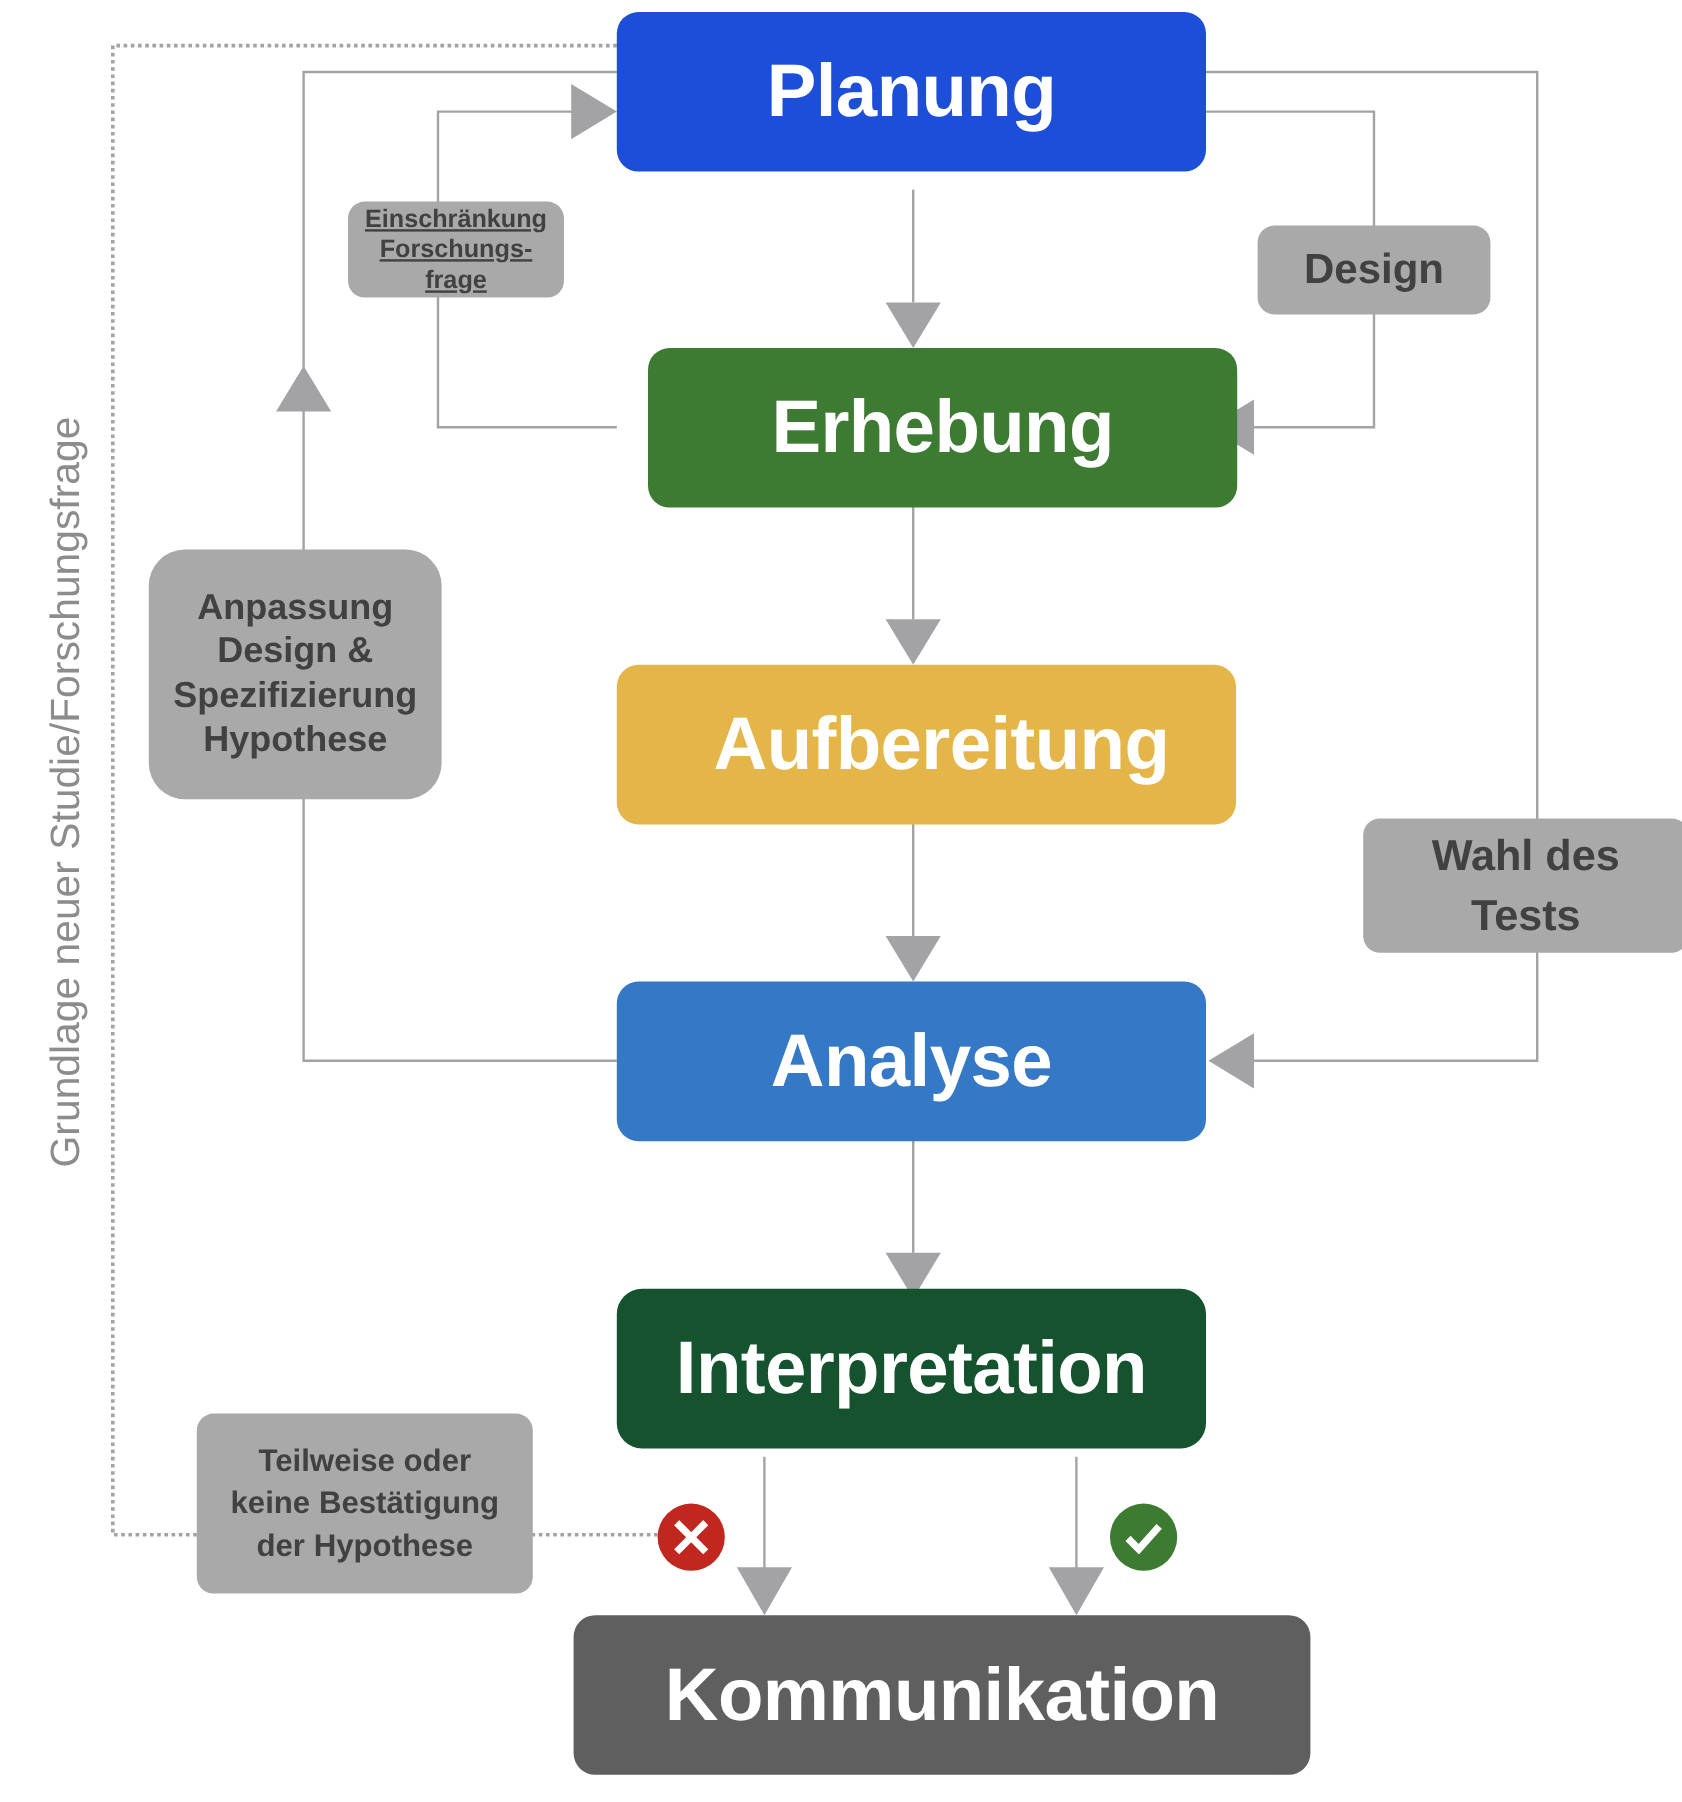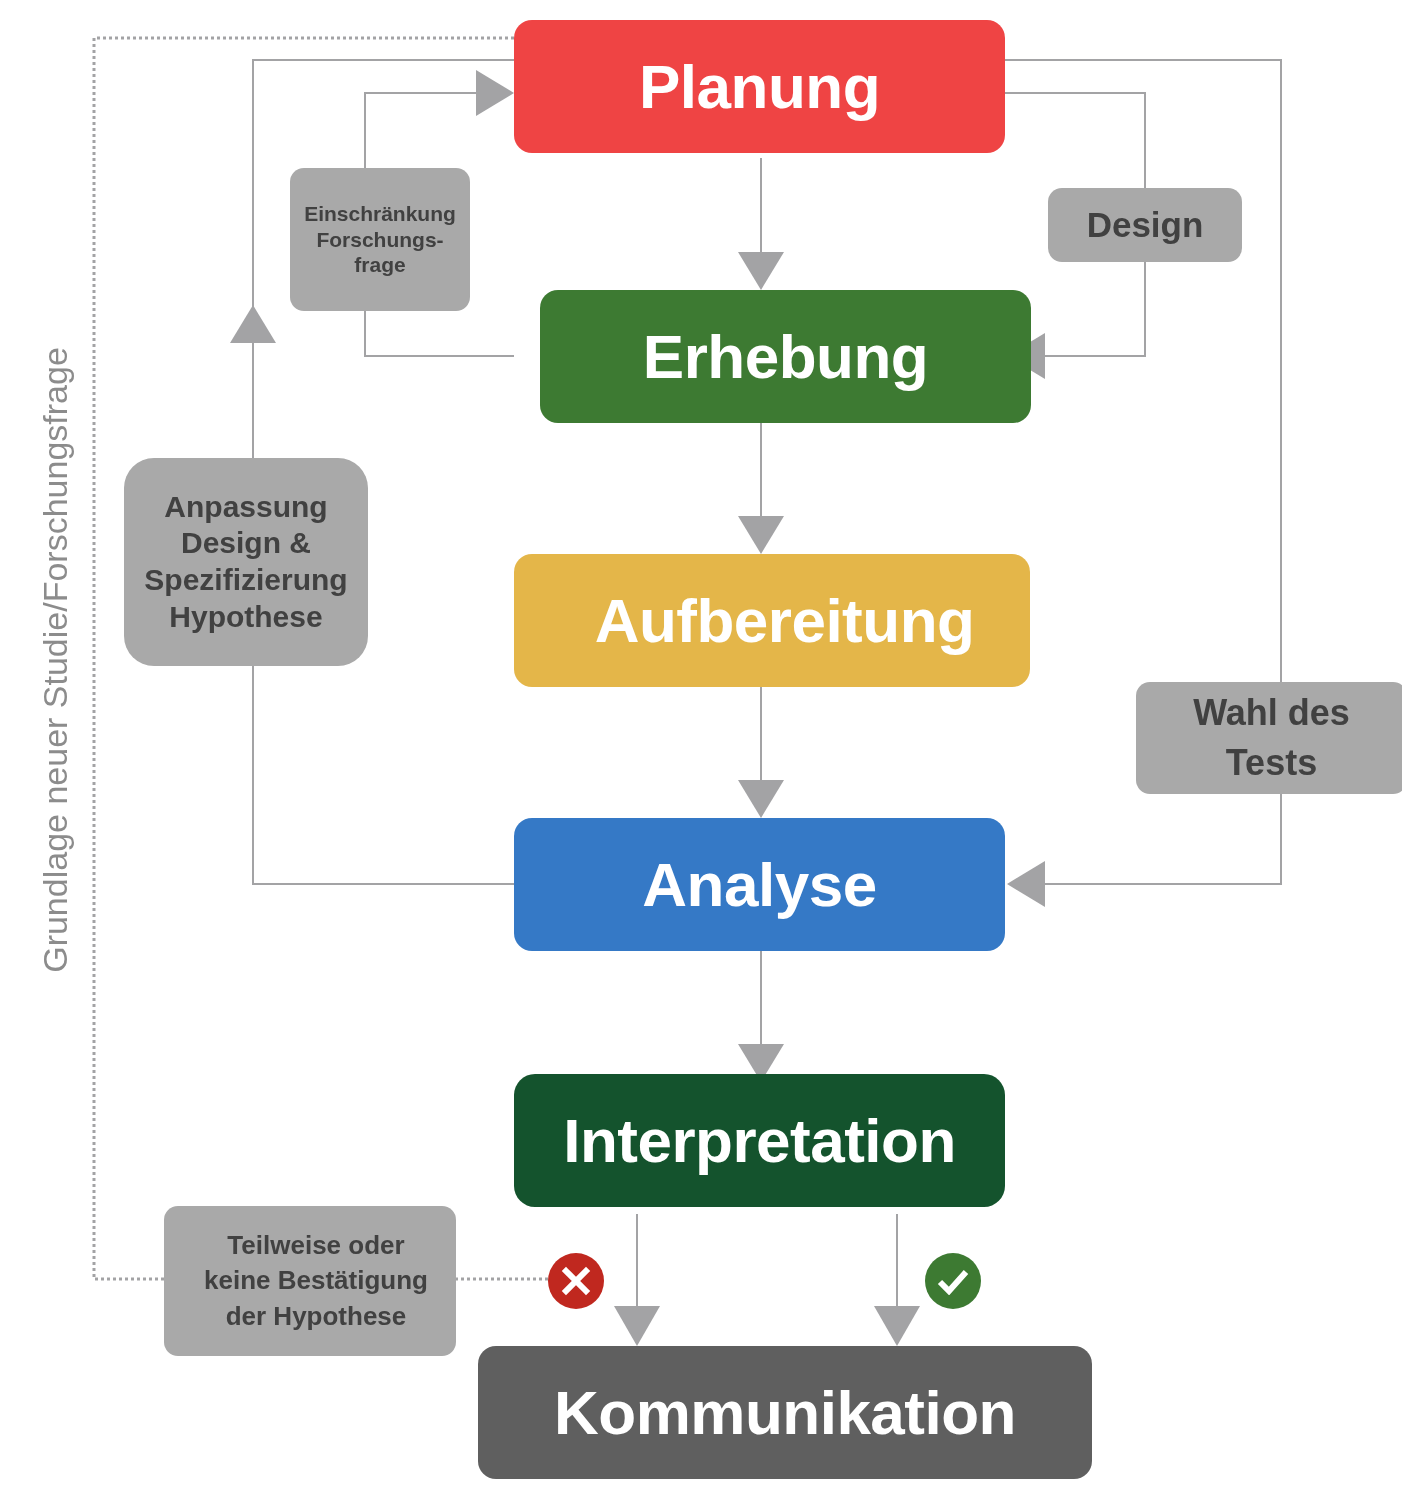--- a/index.html
+++ b/index.html
@@ -49,38 +49,38 @@
     <polygon points="874,1306 920,1306 897,1346"></polygon>
     <polygon points="476,70 476,116 514,93"></polygon>
     <polygon points="230,343 276,343 253,305"></polygon>
     <polygon points="1045,333 1045,379 1007,356"></polygon>
     <polygon points="1045,861 1045,907 1007,884"></polygon>
   </g>
 </svg>
 
 <div class="vertical-text">Grundlage neuer Studie/Forschungsfrage</div>
 
-<div class="stage" style="top:20px;background:#ef4444;">Planung</div>
+<div class="stage" style="top:10px;background:#1d4ed8;">Planung</div>
 <div class="stage" style="top:290px;background:#3d7a32;margin-left:26px;">Erhebung</div>
 <div class="stage" style="top:554px;background:#e4b649;padding-left:25px;">Aufbereitung</div>
 <div class="stage" style="top:818px;background:#3579c6;">Analyse</div>
 <div class="stage" style="top:1074px;background:#14532d;border-radius:21px;">Interpretation</div>
 <div class="stage" style="top:1346px;left:478px;width:614px;background:#5f5f5f;">Kommunikation</div>
 
-<div class="label-box" style="left:290px;top:168px;width:180px;height:143px;font-size:21px;">Einschränkung
+<div class="label-box" style="left:290px;top:168px;width:180px;height:80px;font-size:21px;text-decoration:underline;">Einschränkung
 Forschungs-
 frage</div>
 <div class="label-box" style="left:1048px;top:188px;width:194px;height:74px;font-size:35px;">Design</div>
 <div class="label-box" style="left:124px;top:458px;width:244px;height:208px;font-size:30px;border-radius:30px;">Anpassung
 Design &amp;
 Spezifizierung
 Hypothese</div>
 <div class="label-box" style="left:1136px;top:682px;width:271px;height:112px;font-size:36px;line-height:1.4;">Wahl des
 Tests</div>
-<div class="label-box" style="left:164px;top:1206px;width:280px;height:150px;font-size:26px;line-height:1.35;padding-left:12px;">Teilweise oder
+<div class="label-box" style="left:164px;top:1178px;width:280px;height:150px;font-size:26px;line-height:1.35;">Teilweise oder
 keine Bestätigung
 der Hypothese</div>
 
 <div class="status-icon" style="left:548px;top:1253px;background:#c0281f;">
   <svg width="30" height="30" viewBox="0 0 30 30">
       <path d="M5 5 L25 25 M25 5 L5 25" stroke="#fff" stroke-width="6" stroke-linecap="square"></path>
     </svg>
 </div>
 <div class="status-icon" style="left:925px;top:1253px;background:#3d7a32;">
   <svg width="32" height="28" viewBox="0 0 32 28">

